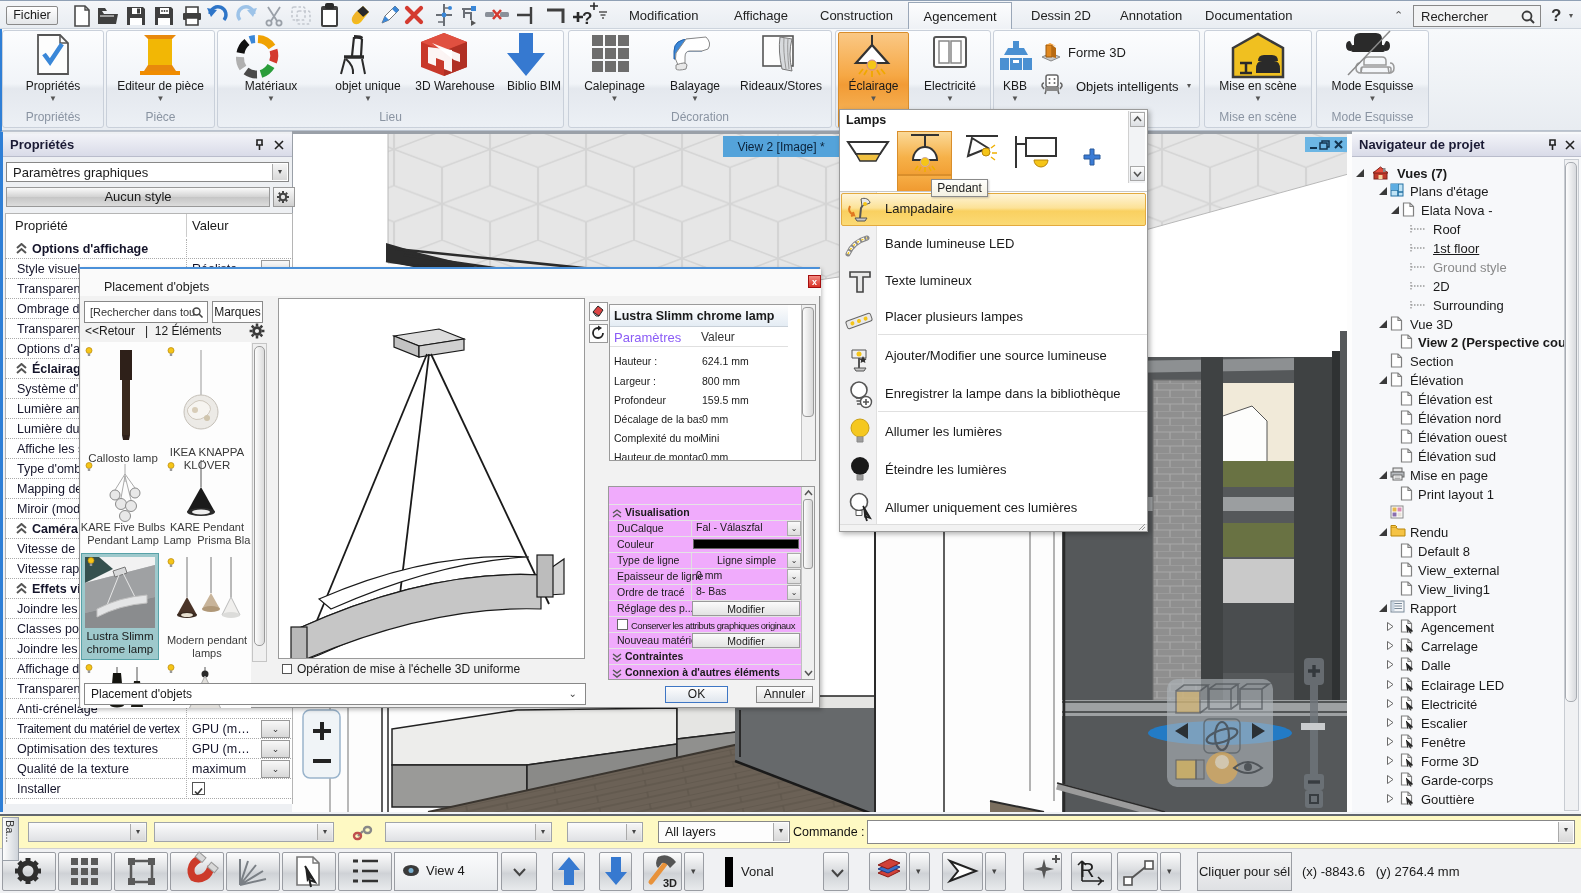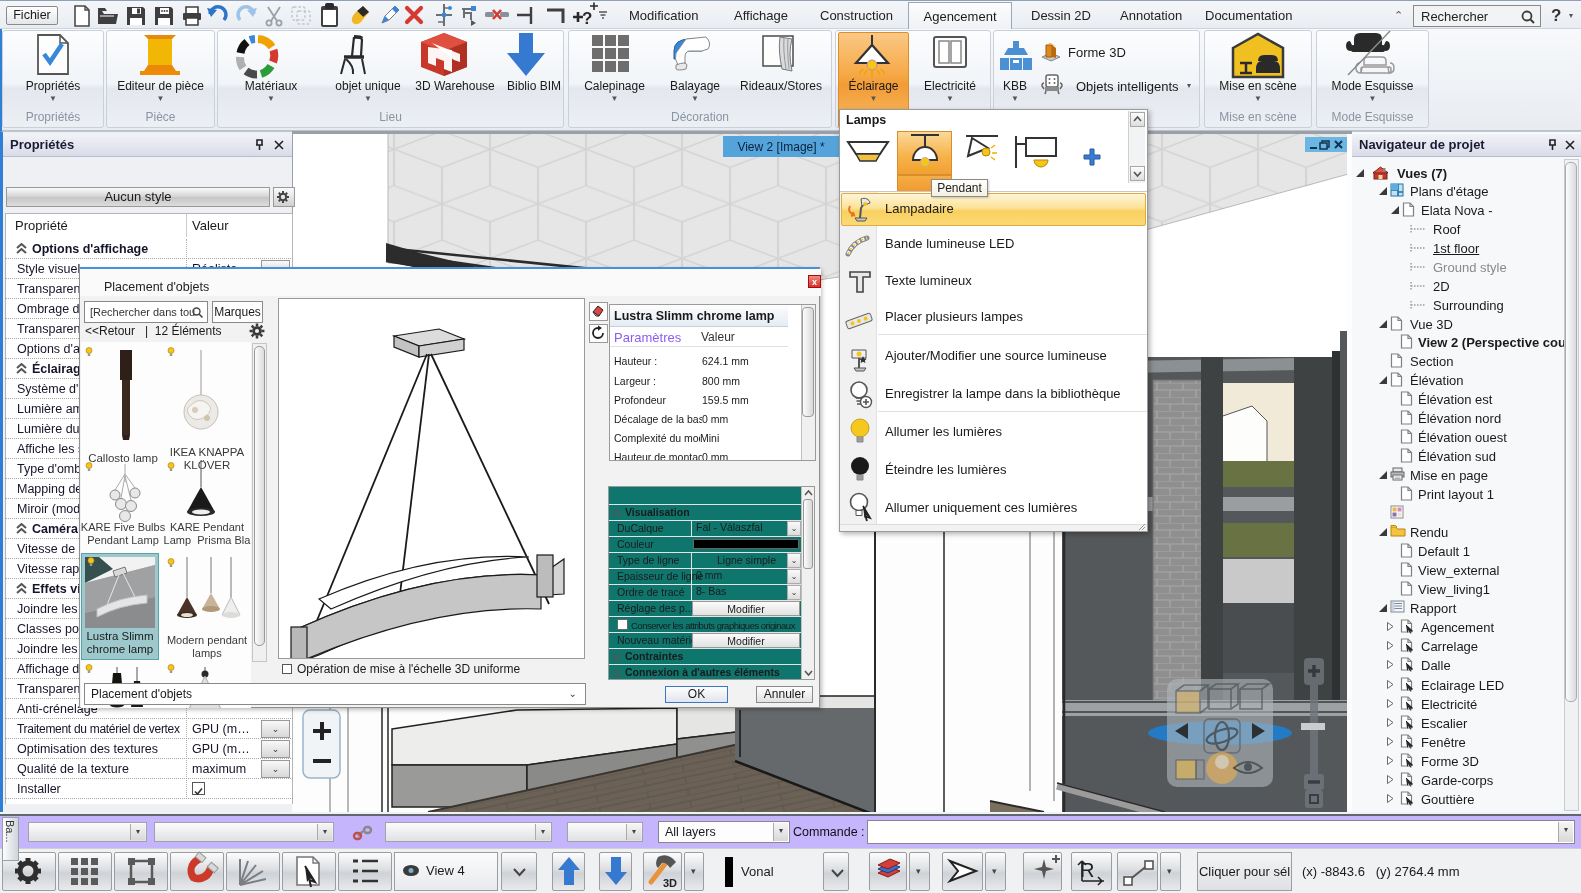--- a/index.html
+++ b/index.html
@@ -28,21 +28,21 @@
 .combobox{position:absolute;background:#fff;border:1px solid #888;}
 .combtn{position:absolute;right:1px;top:1px;bottom:1px;width:15px;background:linear-gradient(#f5f5f5,#d8d8d8);border-left:1px solid #aaa;color:#444;font-size:8px;text-align:center;}
 .combtn:after{content:"▾";line-height:15px;}
 
 .titem{position:absolute;height:19px;line-height:19px;font-size:13px;white-space:nowrap;}
 
 #dialog{position:absolute;left:79px;top:267px;width:741px;height:441px;background:#f2f2f2;border:1px solid #909090;border-top:2px solid #4a90d9;box-shadow:2px 2px 4px rgba(0,0,0,0.25);}
 
 #lamps{position:absolute;left:839px;top:109px;width:309px;height:423px;background:#fff;border:1px solid #9a9a9a;box-shadow:2px 2px 5px rgba(0,0,0,0.3);}
 
-#status1{position:absolute;left:0;top:814px;width:1581px;height:34px;background:#c4b5fd;border-top:2px solid #62676d;}
+#status1{position:absolute;left:0;top:814px;width:1581px;height:34px;background:#fef9c3;border-top:2px solid #62676d;}
 #toolbar2{position:absolute;left:0;top:848px;width:1581px;height:45px;background:#f0f1f3;border-top:1px solid #d0d0d0;}
 .tbtn{position:absolute;top:3px;height:39px;background:linear-gradient(#fdfdfd,#dcdee1 45%,#cfd2d6 55%,#e8eaec);border:1px solid #9a9da3;border-radius:2px;}
 .scombo{position:absolute;height:20px;background:linear-gradient(#fcfcfc,#dfe1e4);border:1px solid #a0a4aa;}
 </style></head>
 <body>
 <div id="app">
 
 <div id="menubar">
 <div id="fichier" style="line-height:17px;font-size:12.5px;">Fichier</div>
 <span class="mtext" style="left:629px;">Modification</span>
@@ -491,20 +491,24 @@
 
 <div id="leftpanel">
 <div class="ptitle" style="left:0;top:2px;width:289px;">Propriétés
 <svg style="position:absolute;right:26px;top:5px;" width="12" height="13" viewBox="0 0 12 13">
           <path d="M3 1 h5 v5 h-5 z M2 6 h7 M5.5 6 v5" stroke="#222" stroke-width="1.6" fill="none"></path>
         </svg>
 <svg style="position:absolute;right:7px;top:5px;" width="12" height="12" viewBox="0 0 12 12">
           <path d="M2 2 L10 10 M10 2 L2 10" stroke="#222" stroke-width="1.6"></path>
         </svg>
 </div>
+<div class="combobox" style="left:3px;top:30px;width:283px;height:20px;">
+        <span style="position:absolute;left:6px;top:2px;font-size:13px;">Paramètres graphiques</span>
+        <span class="combtn"></span>
+      </div>
 <div style="position:absolute;left:3px;top:55px;width:264px;height:20px;background:linear-gradient(#fafafa,#d2d2d2 50%,#c6c6c6 52%,#dcdcdc);border:1px solid #999;text-align:center;line-height:18px;font-size:13px;">Aucun style</div>
 <div style="position:absolute;left:270px;top:55px;width:22px;height:20px;background:linear-gradient(#fafafa,#d0d0d0);border:1px solid #999;">
 <svg width="14" height="14" style="margin:2px" viewBox="0 0 14 14">
           <circle cx="7" cy="7" r="3.2" fill="none" stroke="#444" stroke-width="2"></circle>
           <g stroke="#444" stroke-width="2">
             <path d="M7 1 V3 M7 11 V13 M1 7 H3 M11 7 H13 M2.8 2.8 L4.2 4.2 M9.8 9.8 L11.2 11.2 M11.2 2.8 L9.8 4.2 M4.2 9.8 L2.8 11.2"></path>
           </g>
         </svg>
 </div>
 <div style="position:absolute;left:2px;top:81px;width:288px;height:591px;background:#fff;border:1px solid #b5b5b5;border-bottom:none;"></div>
@@ -796,21 +800,21 @@
           <path d="M1 3 L6 3 L7.5 5 L15 5 L15 12 L1 12 z" fill="#f5c344" stroke="#b8860b"></path>
           <path d="M1 3 L1 1.5 L5.5 1.5 L7 3" fill="#f5c344" stroke="#b8860b"></path>
         </svg>
         <span class="abs" style="left:58px;top:0px;">Rendu</span>
       </div>
 <div class="titem" style="left:0;top:410px;width:212px;overflow:hidden;">
         <svg class="abs" style="left:48px;top:1px" width="13" height="15" viewBox="0 0 13 15">
           <path d="M1.5 1 H8 L11.5 4.5 V14 H1.5 z" fill="#fff" stroke="#808080" stroke-width="1.2"></path>
           <path d="M8 1 V4.5 H11.5" fill="none" stroke="#808080" stroke-width="1.2"></path>
         </svg>
-        <span class="abs" style="left:66px;top:0px;">Default 1</span>
+        <span class="abs" style="left:66px;top:0px;">Default 8</span>
       </div>
 <div class="titem" style="left:0;top:429px;width:212px;overflow:hidden;">
         <svg class="abs" style="left:48px;top:1px" width="13" height="15" viewBox="0 0 13 15">
           <path d="M1.5 1 H8 L11.5 4.5 V14 H1.5 z" fill="#fff" stroke="#808080" stroke-width="1.2"></path>
           <path d="M8 1 V4.5 H11.5" fill="none" stroke="#808080" stroke-width="1.2"></path>
         </svg>
         <span class="abs" style="left:66px;top:0px;">View_external</span>
       </div>
 <div class="titem" style="left:0;top:448px;width:212px;overflow:hidden;">
         <svg class="abs" style="left:48px;top:1px" width="13" height="15" viewBox="0 0 13 15">
@@ -1137,21 +1141,21 @@
 <span class="abs" style="left:4px;top:108px;">Décalage de la base</span>
         <span class="abs" style="left:92px;top:108px;background:#fff;">0 mm</span>
 <span class="abs" style="left:4px;top:127px;">Complexité du modèle</span>
         <span class="abs" style="left:90px;top:127px;background:#fff;">Mini</span>
 <span class="abs" style="left:4px;top:146px;">Hauteur de montage :</span>
         <span class="abs" style="left:92px;top:146px;background:#fff;">0 mm</span>
 <div class="abs" style="right:0;top:0;width:14px;height:157px;background:#f0f0f0;border-left:1px solid #c0c0c0;"></div>
 <div class="abs" style="right:1px;top:2px;width:12px;height:110px;background:linear-gradient(90deg,#fcfcfc,#d8d8d8);border:1px solid #999;border-radius:4px;"></div>
 </div>
 
-<div class="abs" style="left:528px;top:217px;width:207px;height:194px;background:#0f766e;border:1px solid #9a9a9a;font-size:10.5px;" id="dgrid">
+<div class="abs" style="left:528px;top:217px;width:207px;height:194px;background:#f0abfc;border:1px solid #9a9a9a;font-size:10.5px;" id="dgrid">
         <div class="abs" style="left:0;top:0px;width:192px;height:18px;border-bottom:1px solid #e4e4e4;"></div>
         <div class="abs" style="left:0;top:18px;width:192px;height:16px;border-bottom:1px solid #e4e4e4;">
           <svg class="abs" style="left:3px;top:4px" width="10" height="9" viewBox="0 0 10 9">
             <path d="M1 4 L5 1 L9 4 M1 8 L5 5 L9 8" stroke="#555" stroke-width="1.4" fill="none"></path>
           </svg>
           <span class="abs" style="left:16px;top:1px;font-weight:bold;">Visualisation</span>
         </div>
         <div class="abs" style="left:0;top:34px;width:192px;height:16px;border-bottom:1px solid #e4e4e4;">
           <span class="abs" style="left:8px;top:1px;">DuCalque</span>
           <div class="abs" style="left:82px;top:0px;width:110px;height:15px;border-left:1px solid #e0e0e0;">

